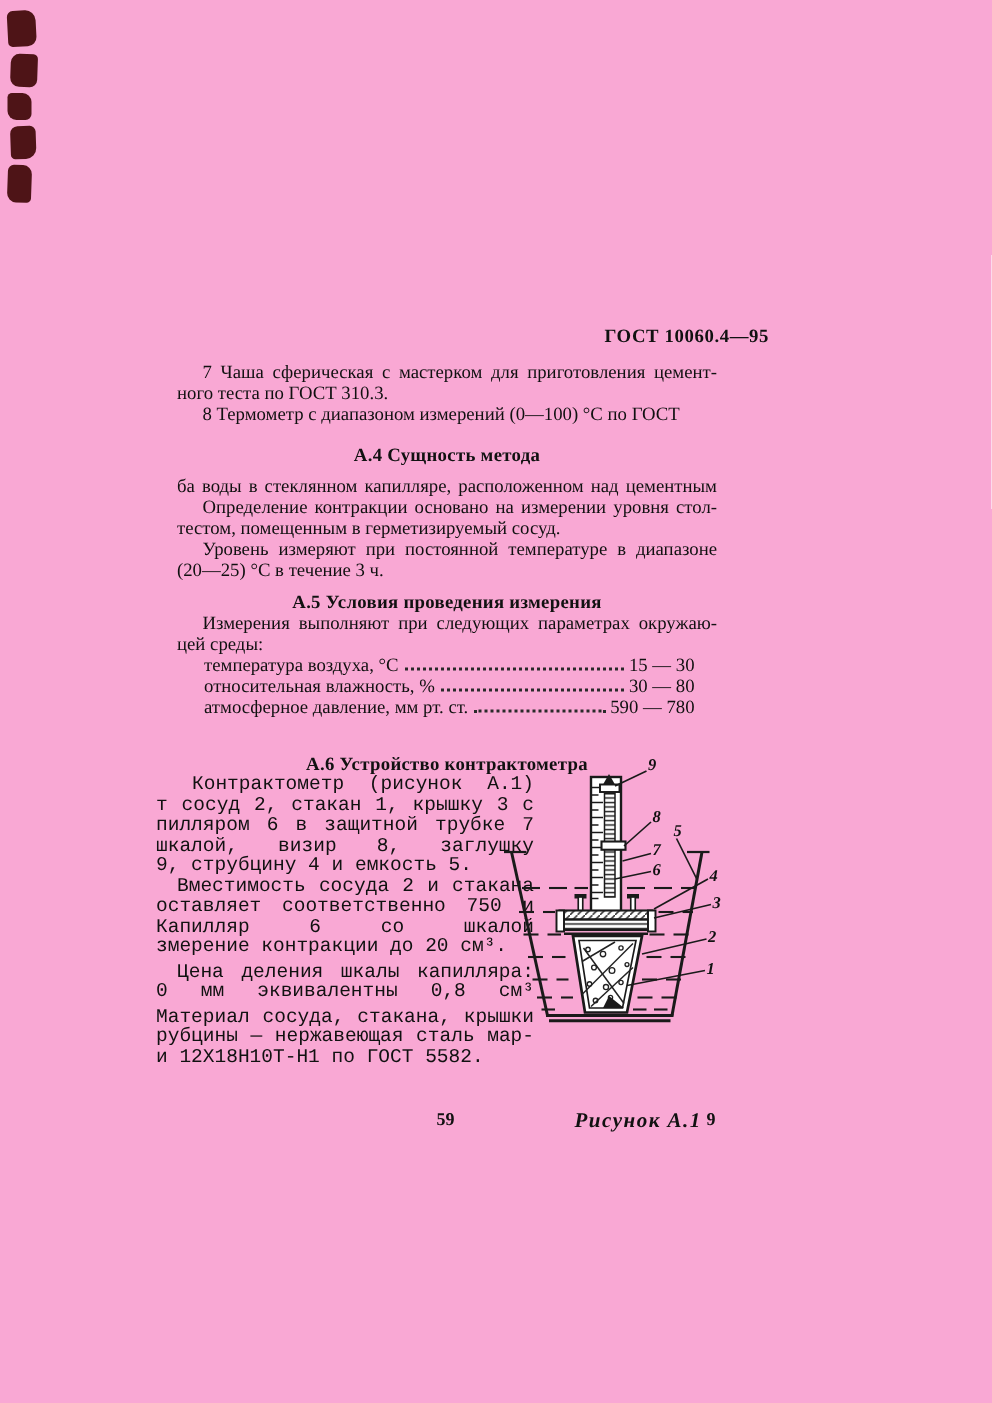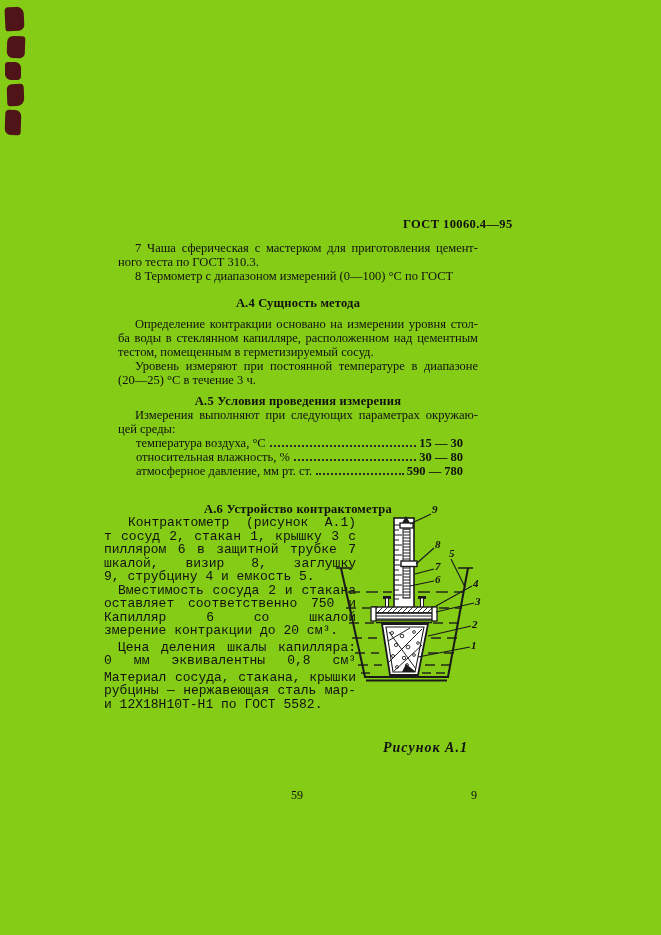--- a/index.html
+++ b/index.html
@@ -1,17 +1,17 @@
 <!DOCTYPE html>
 <html><head>
 <meta charset="utf-8">
 <style>
   html,body{margin:0;padding:0;background:#ffffff;}
   #page{
-    position:relative;width:661px;height:935px;background:#84cc16;overflow:hidden;
+    position:relative;width:661px;height:935px;background:#f9a8d4;overflow:hidden;
     font-family:"Liberation Serif","DejaVu Serif",serif;color:#111;
   }
   
   .edge-mark{position:absolute;background:#4e1417;}
   
   .doc-header{
     position:absolute;left:403px;top:217px;width:160px;
     font-size:12.5px;font-weight:bold;letter-spacing:.4px;white-space:nowrap;
   }
   
@@ -23,35 +23,35 @@
   .heading{
     height:14px;line-height:14px;text-align:center;font-weight:bold;letter-spacing:.2px;
   }
   .h-a4{margin-top:13px;margin-bottom:7px;}
   .h-a5{margin-top:7px;margin-bottom:0;}
   .h-a6{margin-top:24px;}
   
   .param-row{display:flex;align-items:baseline;height:14px;line-height:14px;padding-left:18px;width:345px;box-sizing:border-box;}
   .param-label{white-space:nowrap;}
   .param-leader{flex:1 1 auto;border-bottom:2px dotted #2a2a2a;margin:0 3px 3px 4px;min-width:10px;}
-  .param-value{white-space:nowrap;font-weight:bold;}
+  .param-value{white-space:nowrap;}
   
   .left-col{position:absolute;left:104px;top:516px;width:252px;font-size:13px;line-height:13.5px;}
   .cline{height:13.5px;overflow:hidden;font-family:Liberation Mono, monospace;}
   .ind2{text-indent:24px;}
   .ind3{text-indent:14px;}
   .gap{margin-top:3px;}
   
   .figure-wrap{position:absolute;left:330px;top:495px;width:250px;height:235px;}
   .fig-caption{
     position:absolute;left:383px;top:697px;width:80px;
     font-size:14px;font-weight:bold;font-style:italic;letter-spacing:1px;white-space:nowrap;margin-top:43px;
   }
   
-  .pageno{position:absolute;top:788px;font-size:12px;font-weight:normal;}
+  .pageno{position:absolute;top:739px;font-size:12px;font-weight:bold;}
   .pageno.left{left:291px;}
   .pageno.right{left:471px;}
   svg text{font-family:"Liberation Serif","DejaVu Serif",serif;font-style:italic;font-weight:bold;font-size:11px;fill:#111;}
 </style>
 </head>
 <body>
 
 <div id="page">
 
   <div>
@@ -64,22 +64,22 @@
 
   <div class="doc-header">ГОСТ 10060.4—95</div>
 
   <div class="main-col">
     <div class="tline jline ind">7 Чаша сферическая с мастерком для приготовления цемент-</div>
     <div class="tline lline">ного теста по ГОСТ 310.3.</div>
     <div class="tline lline ind">8 Термометр с диапазоном измерений (0—100) °С по ГОСТ 9871.</div>
 
     <div class="heading h-a4">А.4 Сущность метода</div>
 
+    <div class="tline jline">ба воды в стеклянном капилляре, расположенном над цементным</div>
     <div class="tline jline ind">Определение контракции основано на измерении уровня стол-</div>
-    <div class="tline jline">ба воды в стеклянном капилляре, расположенном над цементным</div>
     <div class="tline lline">тестом, помещенным в герметизируемый сосуд.</div>
     <div class="tline jline ind">Уровень измеряют при постоянной температуре в диапазоне</div>
     <div class="tline lline">(20—25) °С в течение 3 ч.</div>
 
     <div class="heading h-a5">А.5 Условия проведения измерения</div>
 
     <div class="tline jline ind">Измерения выполняют при следующих параметрах окружаю-</div>
     <div class="tline lline">цей среды:</div>
 
     <div class="param-row">

